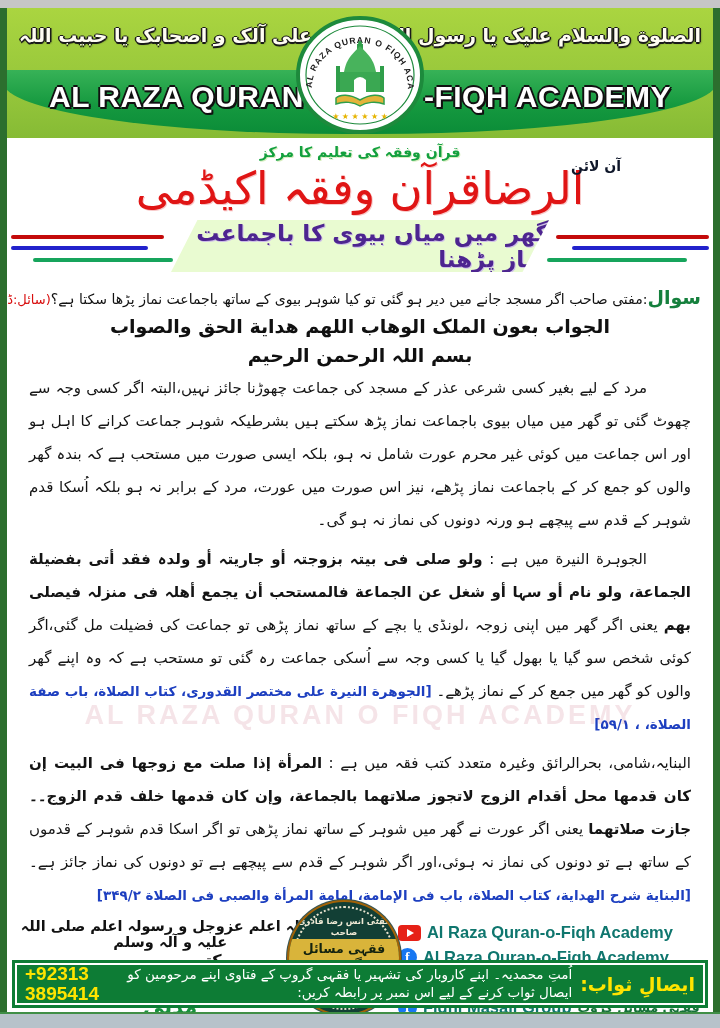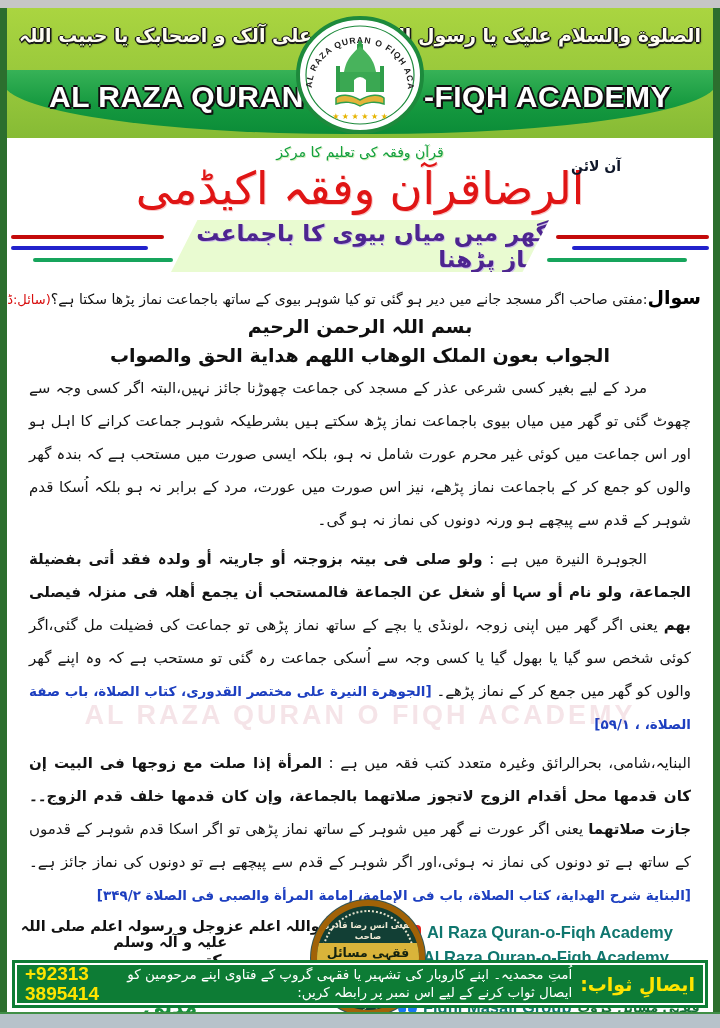--- a/index.html
+++ b/index.html
@@ -30,21 +30,21 @@
     display:flex; justify-content:space-between; align-items:center; padding:0 46px 10px 46px;
   }
   .band-text {
     color:#fff; font-family:"Liberation Sans", sans-serif; font-weight:bold; font-size:30px; letter-spacing:0.5px;
     text-shadow:-2px 0 #111, 2px 0 #111, 0 -2px #111, 0 2px #111, 2px 2px 0 #111;
   }
   .logo-wrap { position:absolute; left:50%; top:8px; transform:translateX(-50%); width:128px; height:118px; z-index:6; }
   
   .tagline {
     margin-top:6px; text-align:center; direction:rtl;
-    color:#13a03e; font-weight:normal; font-size:14px;
+    color:#13a03e; font-weight:bold; font-size:14px;
     text-shadow:1px 1px 0 #d8eec0;
   }
   .main-title-wrap { position:relative; text-align:center; margin-top:2px; }
   .online-label { position:absolute; top:-4px; right:92px; color:#0f172a; font-weight:bold; font-size:14px; direction:rtl; }
   .main-title {
     direction:rtl; color:#e01515; font-weight:normal; font-size:45px; line-height:1.2;
     text-shadow:1px 1px 0 #f8c9c9;
   }
   
   .banner-row { position:relative; height:52px; margin-top:4px; display:flex; align-items:stretch; }
@@ -64,21 +64,21 @@
     clip-path:polygon(7% 0, 100% 0, 93% 100%, 0 100%);
     display:flex; align-items:center; justify-content:center;
     direction:rtl; color:#4d2590; font-weight:bold; font-size:23px;
     text-shadow:1px 1px 0 #cdbde8;
   }
   
   .question {
     direction:rtl; text-align:right; white-space:nowrap;
     padding:0 12px; margin-top:14px; font-size:14px; color:#111;
   }
-  .q-label { color:#000000; font-weight:bold; font-size:19px; }
+  .q-label { color:#15803d; font-weight:bold; font-size:19px; }
   .q-asker { color:#d80e0e; font-size:13px; }
   .center-bold { text-align:center; direction:rtl; font-weight:bold; font-size:19px; color:#101010; margin-top:7px; }
   .para {
     direction:rtl; text-align:justify; padding:0 22px; margin-top:6px;
     font-size:15px; line-height:33px; color:#141414;
   }
   .indent { text-indent:44px; }
   .arabic-bold { font-weight:bold; }
   .cite { color:#1d3fc0; font-weight:bold; font-size:13.5px; }
   .watermark {
@@ -86,22 +86,22 @@
     font-family:"Liberation Sans", sans-serif; font-weight:bold; font-size:27px; letter-spacing:3px;
     color:rgba(190,90,110,0.16); pointer-events:none; z-index:1;
   }
   
   .footer { position:relative; display:flex; padding:4px 8px 0 8px; margin-top:2px; }
   .sig-col { width:45%; text-align:center; direction:rtl; }
   .tasliya { font-weight:bold; font-size:14.5px; color:#111; }
   .katabahu { font-weight:bold; font-size:16px; color:#111; margin-top:1px; }
   .sig-name { color:#17903c; font-weight:bold; font-size:21px; margin-top:1px; }
   .stamp {
-    position:absolute; left:304px; top:-14px; width:114px; height:116px; z-index:5;
-    background:#123f35; border-radius:50%; border:6px solid #a16207;
+    position:absolute; left:280px; top:-14px; width:114px; height:116px; z-index:5;
+    background:#123f35; border-radius:50%; border:2px solid #a16207;
     box-shadow:0 0 0 1px #355;
     overflow:hidden;
   }
   .stamp::before { content:""; position:absolute; inset:4px; border:2px dotted #e9e4cf; border-radius:50%; }
   .stamp-top { position:relative; padding-top:14px; text-align:center; direction:rtl; color:#f0ead6; font-weight:bold; font-size:8.5px; line-height:1.25; }
   .stamp-band { position:relative; margin-top:2px; background:#d9b43a; color:#14230f; font-weight:bold; font-size:12.5px; text-align:center; direction:rtl; padding:2px 0; }
   .stamp-line { position:relative; text-align:center; direction:rtl; color:#e9dfa2; font-size:7.5px; line-height:1.5; }
   .stamp-web { position:relative; width:58%; height:4px; background:#b23131; margin:2px auto 0 auto; border-radius:2px; }
   .contact-col { margin-left:auto; width:44.5%; padding-top:2px; }
   .c-row { display:flex; align-items:center; gap:6px; height:25px; }
@@ -183,22 +183,22 @@
         <div class="dec-line l-red"></div>
         <div class="dec-line l-blue"></div>
         <div class="dec-line l-green"></div>
       </div>
     </div>
 
     <p class="question">
       <span class="q-label">سوال</span><span>:مفتی صاحب اگر مسجد جانے میں دیر ہو گئی تو کیا شوہر بیوی کے ساتھ باجماعت نماز پڑھا سکتا ہے؟</span><span class="q-asker">(سائل:ڈاکٹر وسیم)</span>
     </p>
 
+    <div class="center-bold">الجواب بعون الملک الوھاب اللھم ھدایة الحق والصواب</div>
     <div class="center-bold">بسم اللہ الرحمن الرحیم</div>
-    <div class="center-bold">الجواب بعون الملک الوھاب اللھم ھدایة الحق والصواب</div>
 
     <p class="para indent">مرد کے لیے بغیر کسی شرعی عذر کے مسجد کی جماعت چھوڑنا جائز نہیں،البتہ اگر کسی وجہ سے چھوٹ گئی تو گھر میں میاں بیوی باجماعت نماز پڑھ سکتے ہیں بشرطیکہ شوہر جماعت کرانے کا اہل ہو اور اس جماعت میں کوئی غیر محرم عورت شامل نہ ہو، بلکہ ایسی صورت میں مستحب ہے کہ بندہ گھر والوں کو جمع کر کے باجماعت نماز پڑھے، نیز اس صورت میں عورت، مرد کے برابر نہ ہو بلکہ اُسکا قدم شوہر کے قدم سے پیچھے ہو ورنہ دونوں کی نماز نہ ہو گی۔</p>
 
     <p class="para indent">
       <span>الجوہرة النیرة میں ہے :</span>
       <span class="arabic-bold">ولو صلی فی بیتہ بزوجتہ أو جاریتہ أو ولدہ فقد أتی بفضیلة الجماعة، ولو نام أو سہا أو شغل عن الجماعة فالمستحب أن یجمع أھلہ فی منزلہ فیصلی بھم</span>
       <span>یعنی اگر گھر میں اپنی زوجہ ،لونڈی یا بچے کے ساتھ نماز پڑھی تو جماعت کی فضیلت مل گئی،اگر کوئی شخص سو گیا یا بھول گیا یا کسی وجہ سے اُسکی جماعت رہ گئی تو مستحب ہے کہ وہ اپنے گھر والوں کو گھر میں جمع کر کے نماز پڑھے۔</span>
       <span class="cite">[الجوھرة النیرة علی مختصر القدوری، کتاب الصلاة، باب صفة الصلاة، ، ۵۹/۱]</span>
     </p>
 

